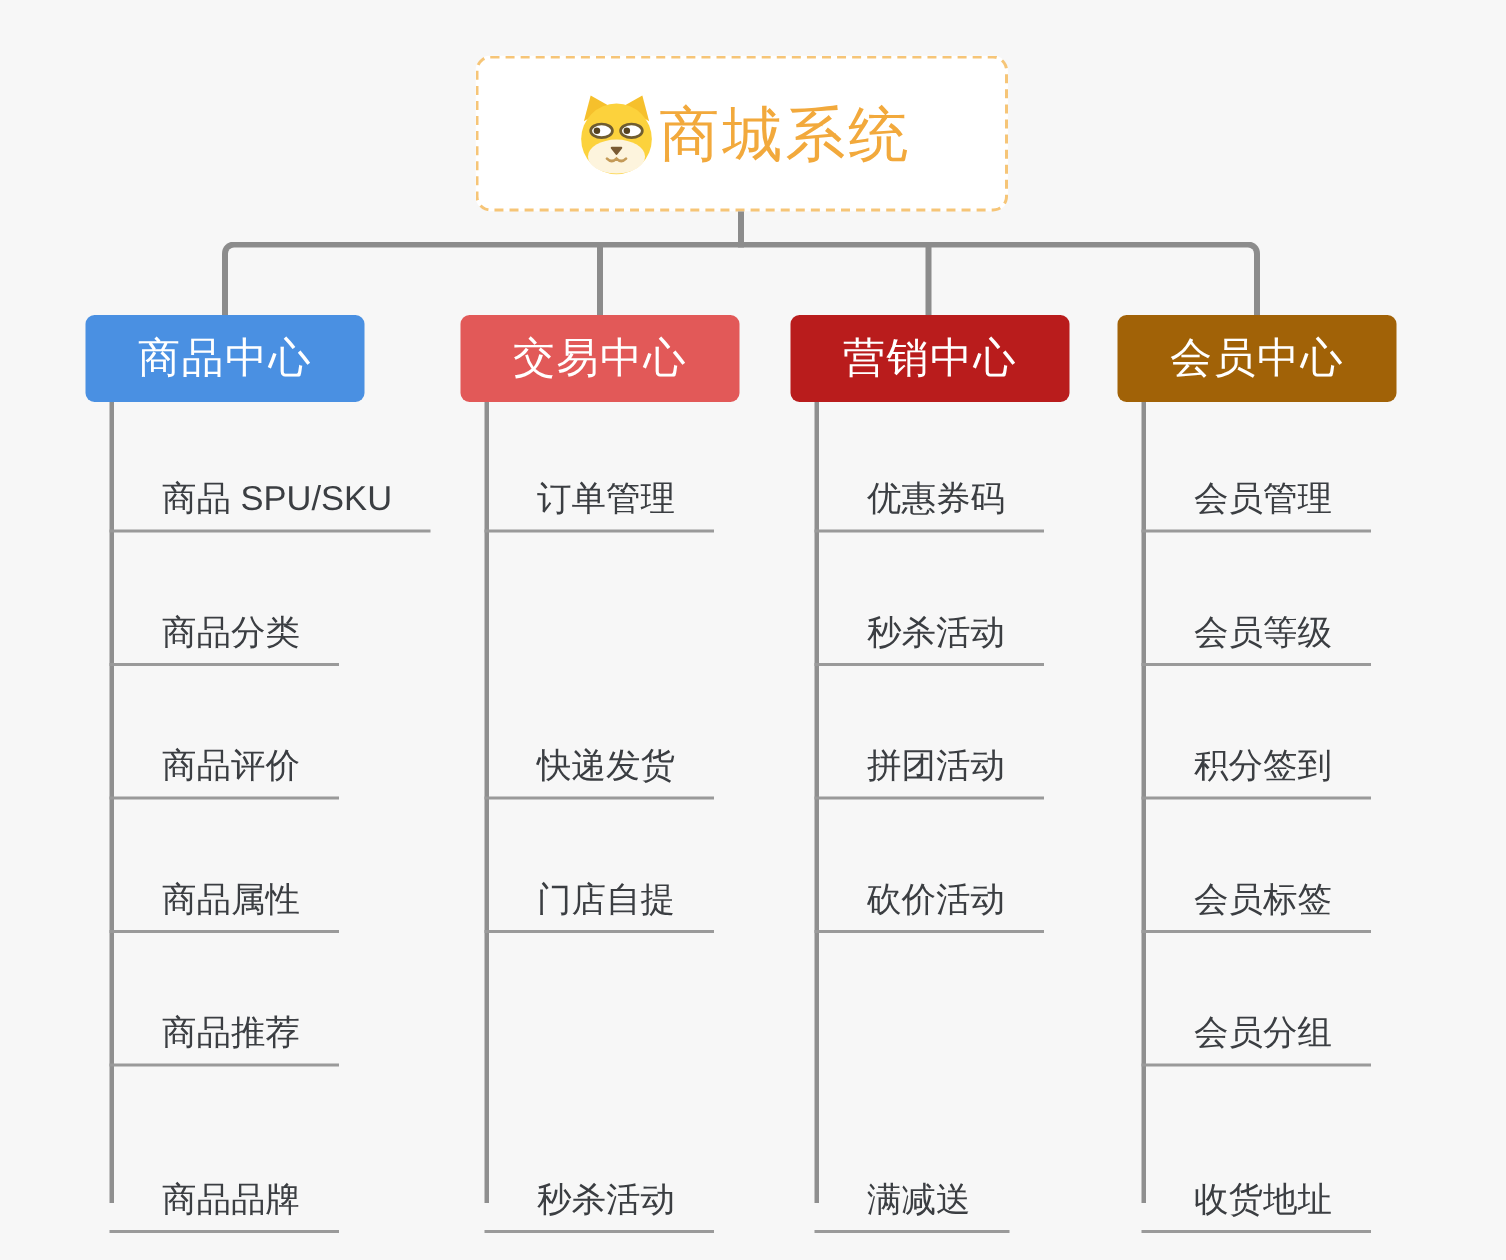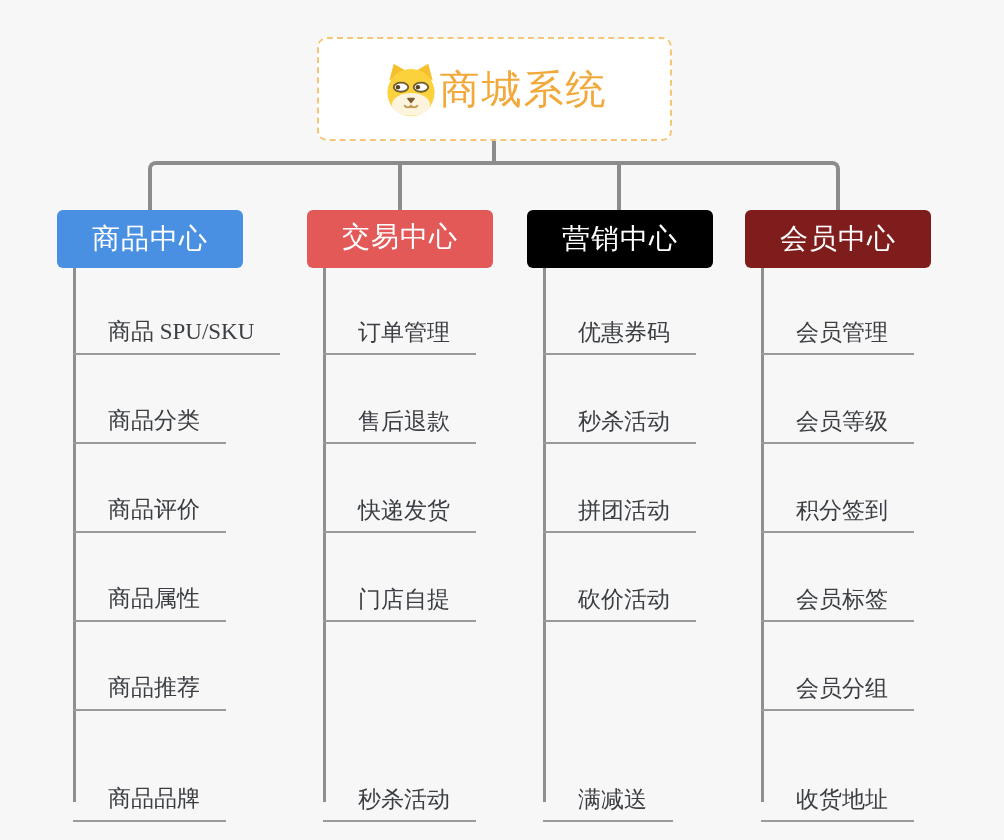--- a/index.html
+++ b/index.html
@@ -38,21 +38,21 @@
     border-left: 4px solid #8c8c8c;
     border-right: 4px solid #8c8c8c;
     border-radius: 8px 8px 0 0;
   }
   .drop { top: 163px; width: 4px; height: 47px; }
   .drop-2 { left: 398px; }
   .drop-3 { left: 617px; }
 
   
   .branch { position: absolute; top: 210px; width: 240px; height: 600px; }
-  .branch-1 { left: 57px; font-family: Liberation Serif, serif; }
+  .branch-1 { left: 57px; }
   .branch-2 { left: 307px; }
   .branch-3 { left: 527px; }
   .branch-4 { left: 745px; }
   .branch-header {
     position: absolute; left: 0; top: 0;
     width: 186px; height: 58px;
     border-radius: 6px;
     color: #ffffff; font-size: 28px;
     line-height: 58px; text-align: center;
     letter-spacing: 1px;
@@ -107,41 +107,40 @@
     <div class="spine"></div>
     <div class="item r0">商品 SPU/SKU</div>
     <div class="item r1">商品分类</div>
     <div class="item r3">商品属性</div>
     <div class="item r2">商品评价</div>
     <div class="item r4">商品推荐</div>
     <div class="item r5">商品品牌</div>
   </div>
 
   <div class="branch branch-2">
-    <div class="branch-header" style="background: rgb(226, 89, 88); font-family: Liberation Mono, monospace;">交易中心</div>
+    <div class="branch-header" style="background: rgb(226, 89, 88);">交易中心</div>
     <div class="spine"></div>
     <div class="item r0">订单管理</div>
-    <div class="item r1">售后退款</div>
     <div class="item r2">快递发货</div>
     <div class="item r3">门店自提</div>
     <div class="item r5">秒杀活动</div>
   </div>
 
   <div class="branch branch-3">
-    <div class="branch-header" style="background: #000000;">营销中心</div>
+    <div class="branch-header" style="background: #b91c1c;">营销中心</div>
     <div class="spine"></div>
     <div class="item r1">秒杀活动</div>
     <div class="item r0">优惠券码</div>
     <div class="item r2">拼团活动</div>
     <div class="item r3">砍价活动</div>
     <div class="item r5">满减送</div>
   </div>
 
   <div class="branch branch-4">
-    <div class="branch-header" style="background: #7f1d1d;">会员中心</div>
+    <div class="branch-header" style="background: #a16207;">会员中心</div>
     <div class="spine"></div>
     <div class="item r0">会员管理</div>
     <div class="item r1">会员等级</div>
     <div class="item r2">积分签到</div>
     <div class="item r3">会员标签</div>
     <div class="item r4">会员分组</div>
     <div class="item r5">收货地址</div>
   </div>
 
 </div>

